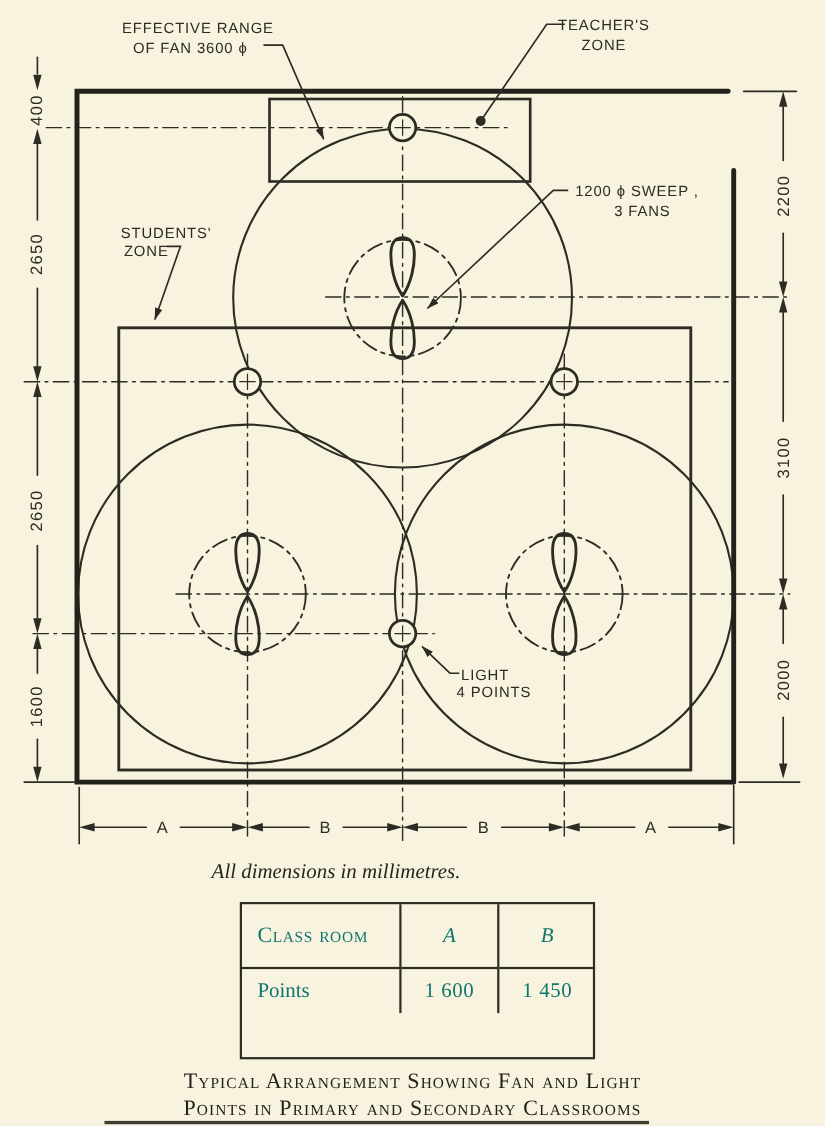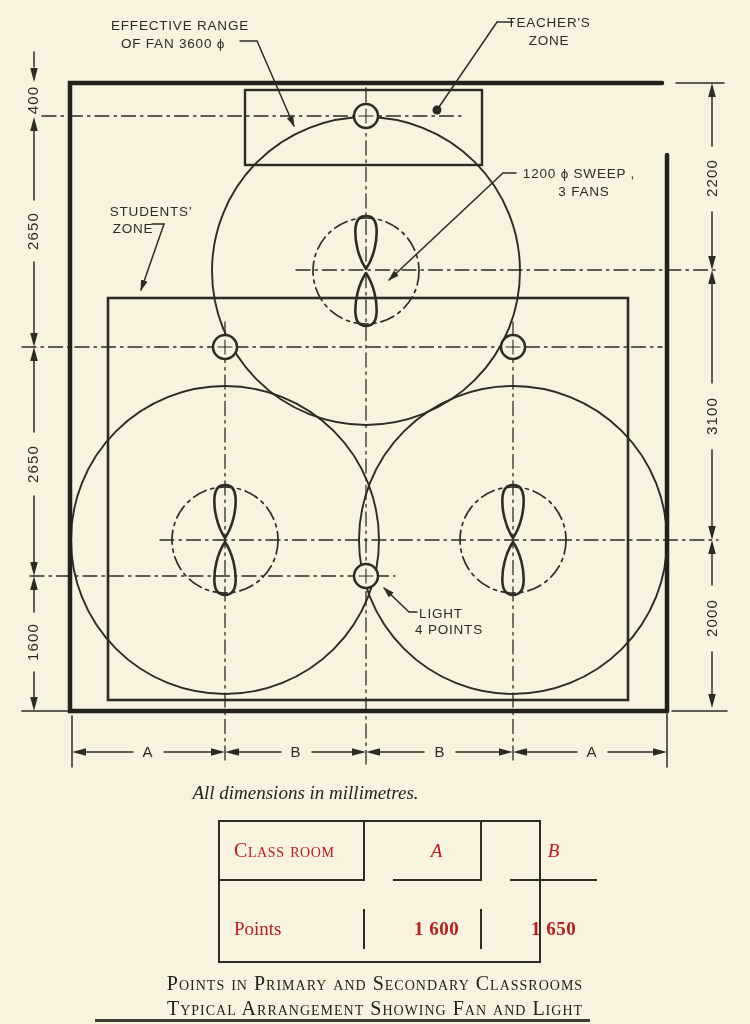--- a/index.html
+++ b/index.html
@@ -12,30 +12,30 @@
   .ann{font-size:13.5px;letter-spacing:0.8px;font-family:"Liberation Sans","DejaVu Sans",sans-serif;}
   .dim{font-size:15px;letter-spacing:1.2px;font-family:"Liberation Sans","DejaVu Sans",sans-serif;}
   .note{
     position:absolute;top:781px;left:0;width:611px;text-align:center;
     font:italic 19px/24px "Liberation Serif","DejaVu Serif",serif;color:#272520;
   }
   .dtable{
     position:absolute;left:218px;top:820px;width:323px;height:143px;
     border:2px solid #2d2b24;box-sizing:border-box;
     display:grid;grid-template-columns:145px 89px 87px;grid-template-rows:59px 40px 40px;
-    font-family:"Liberation Serif","DejaVu Serif",serif;color:#b91c1c;gap:28px;
+    font-family:"Liberation Serif","DejaVu Serif",serif;color:#0f766e;
   }
   .dtable .cell{display:flex;align-items:center;font-size:19px;box-sizing:border-box;}
   .dtable .c1{padding-left:14px;justify-content:flex-start;border-right:2px solid #2d2b24;}
   .dtable .c2{justify-content:center;border-right:2px solid #2d2b24;}
   .dtable .c3{justify-content:center;}
   .dtable .hrow{border-bottom:2.6px solid #2d2b24;}
   .smallcaps{font-variant:small-caps;letter-spacing:0.6px;}
   .ital{font-style:italic;}
-  .num{letter-spacing:0.5px;font-weight:bold;}
+  .num{letter-spacing:0.5px;}
   .caption{
     position:absolute;top:971px;left:0;width:750px;text-align:center;
     font:20px/25px "Liberation Serif","DejaVu Serif",serif;
     font-variant:small-caps;letter-spacing:1px;color:#23211c;
   }
   .bottom-rule{
     position:absolute;top:1019px;left:95px;width:495px;height:3px;
     background:#1d1b16;opacity:.85;
   }
 </style>
@@ -202,22 +202,22 @@
 
 <div class="note">All dimensions in millimetres.</div>
 
 <div class="dtable">
   <div class="cell c1 hrow smallcaps" style="font-size:20px;">Class room</div>
   <div class="cell c2 hrow ital">A</div>
   <div class="cell c3 hrow ital">B</div>
 
   <div class="cell c1">Points</div>
   <div class="cell c2 num">1 600</div>
-
-  <div class="cell c3 num">1 650</div>
+  <div class="cell c3 num">1 450</div>
+
 </div>
 
 <div class="caption">
+  <div>Typical Arrangement Showing Fan and Light</div>
   <div>Points in Primary and Secondary Classrooms</div>
-  <div>Typical Arrangement Showing Fan and Light</div>
 </div>
 
 <div class="bottom-rule"></div>
 
 </body></html>

